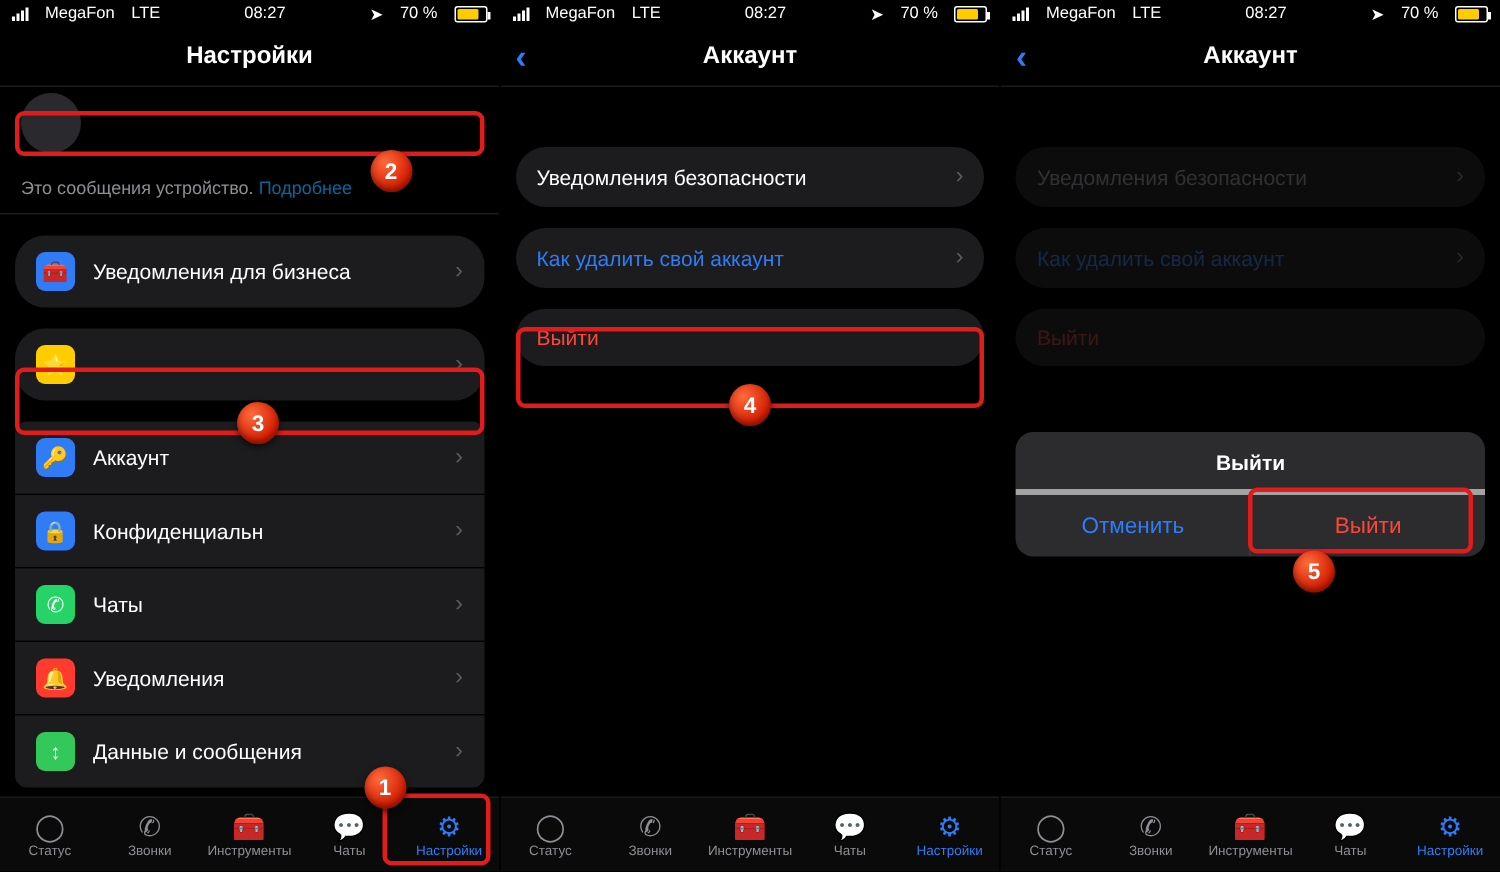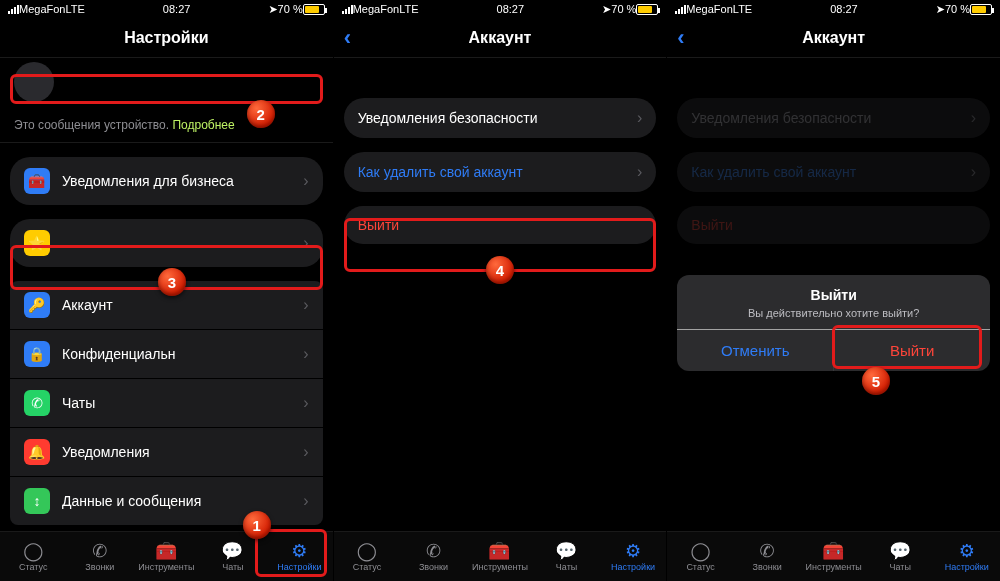--- a/index.html
+++ b/index.html
@@ -26,21 +26,21 @@
   .status-bar {
     height: 18px;
     display: flex;
     align-items: center;
     justify-content: space-between;
     padding: 0 8px;
     font-size: 11px;
     color: #fff;
     font-weight: 500;
   }
-  .status-left, .status-right { display: flex; align-items: center; gap: 0; }
+  .status-left, .status-right { display: flex; align-items: center; gap: 11px; }
   .sig { display: inline-flex; align-items: flex-end; gap: 1px; }
   .sig i { display: block; width: 2px; background: #fff; }
   .sig i:nth-child(1){height:3px} .sig i:nth-child(2){height:5px}
   .sig i:nth-child(3){height:7px} .sig i:nth-child(4){height:9px}
   .batt {
     width: 22px; height: 11px; border:1px solid #fff; border-radius:2px;
     position: relative; display:inline-block;
   }
   .batt::after { content:""; position:absolute; right:-3px; top:3px; width:2px; height:5px; background:#fff;}
   .batt .fill { position:absolute; left:1px; top:1px; bottom:1px; width:70%; background:#ffcc00; border-radius:1px;}
@@ -64,21 +64,21 @@
 
   .content { flex:1; overflow:hidden; position:relative; }
   .content.dim > * { opacity: 0.45; }
 
   .hint-row {
     padding: 10px 14px;
     font-size: 12px;
     color:#8e8e93;
     border-bottom:1px solid #1a1a1a;
   }
-  .hint-row .link { color:#bef264;text-align:right; }
+  .hint-row .link { color:#0369a1;text-align:right; }
 
   .group { margin-top: 14px; }
 
   .row {
     background:#1c1c1e;
     display:flex;
     align-items:center;
     padding: 11px 14px;
     font-size:14px;
     color:#fff;
@@ -148,21 +148,21 @@
     left:10px; right:10px; bottom:58px;
     background:#2c2c2e;
     border-radius:12px;
     overflow:hidden;
     z-index:40;
     color:#fff;
   }
   .sheet .title-area { padding:12px 14px 10px; text-align:center;}
   .sheet .title { font-size:14px; font-weight:600; }
   .sheet .msg   { font-size:11px; color:#bdbdc2; margin-top:4px;}
-  .sheet .actions { display:flex; border-top:1px solid #a3a3a3;}
+  .sheet .actions { display:flex; border-top:4px solid #a3a3a3;}
   .sheet .actions > div {
     flex:1; text-align:center; padding:12px 0; font-size:15px;
   }
   .sheet .cancel { color:#2f7cf6; border-right:1px solid #3a3a3c;}
   .sheet .confirm{ color:#ff453a;}
 
   
   .profile {
     display:flex; align-items:center; gap:10px;
     padding:4px 14px 6px;
@@ -433,21 +433,20 @@
       </div>
     <div class="tab active">
         <span class="ticon">⚙</span>
         <span>Настройки</span>
       </div>
   </div>
 
   <div class="sheet" style="bottom:210px;">
     <div class="title-area">
       <div class="title">Выйти</div>
-      <div class="msg">Вы действительно хотите выйти?</div>
     </div>
     <div class="actions">
       <div class="cancel">Отменить</div>
       <div class="confirm">Выйти</div>
     </div>
   </div>
 
   <div class="callout" style="right:18px; bottom:212px; width:150px; height:44px;"></div>
   <div class="marker" style="right:110px; bottom:186px;">5</div>
 </div>

